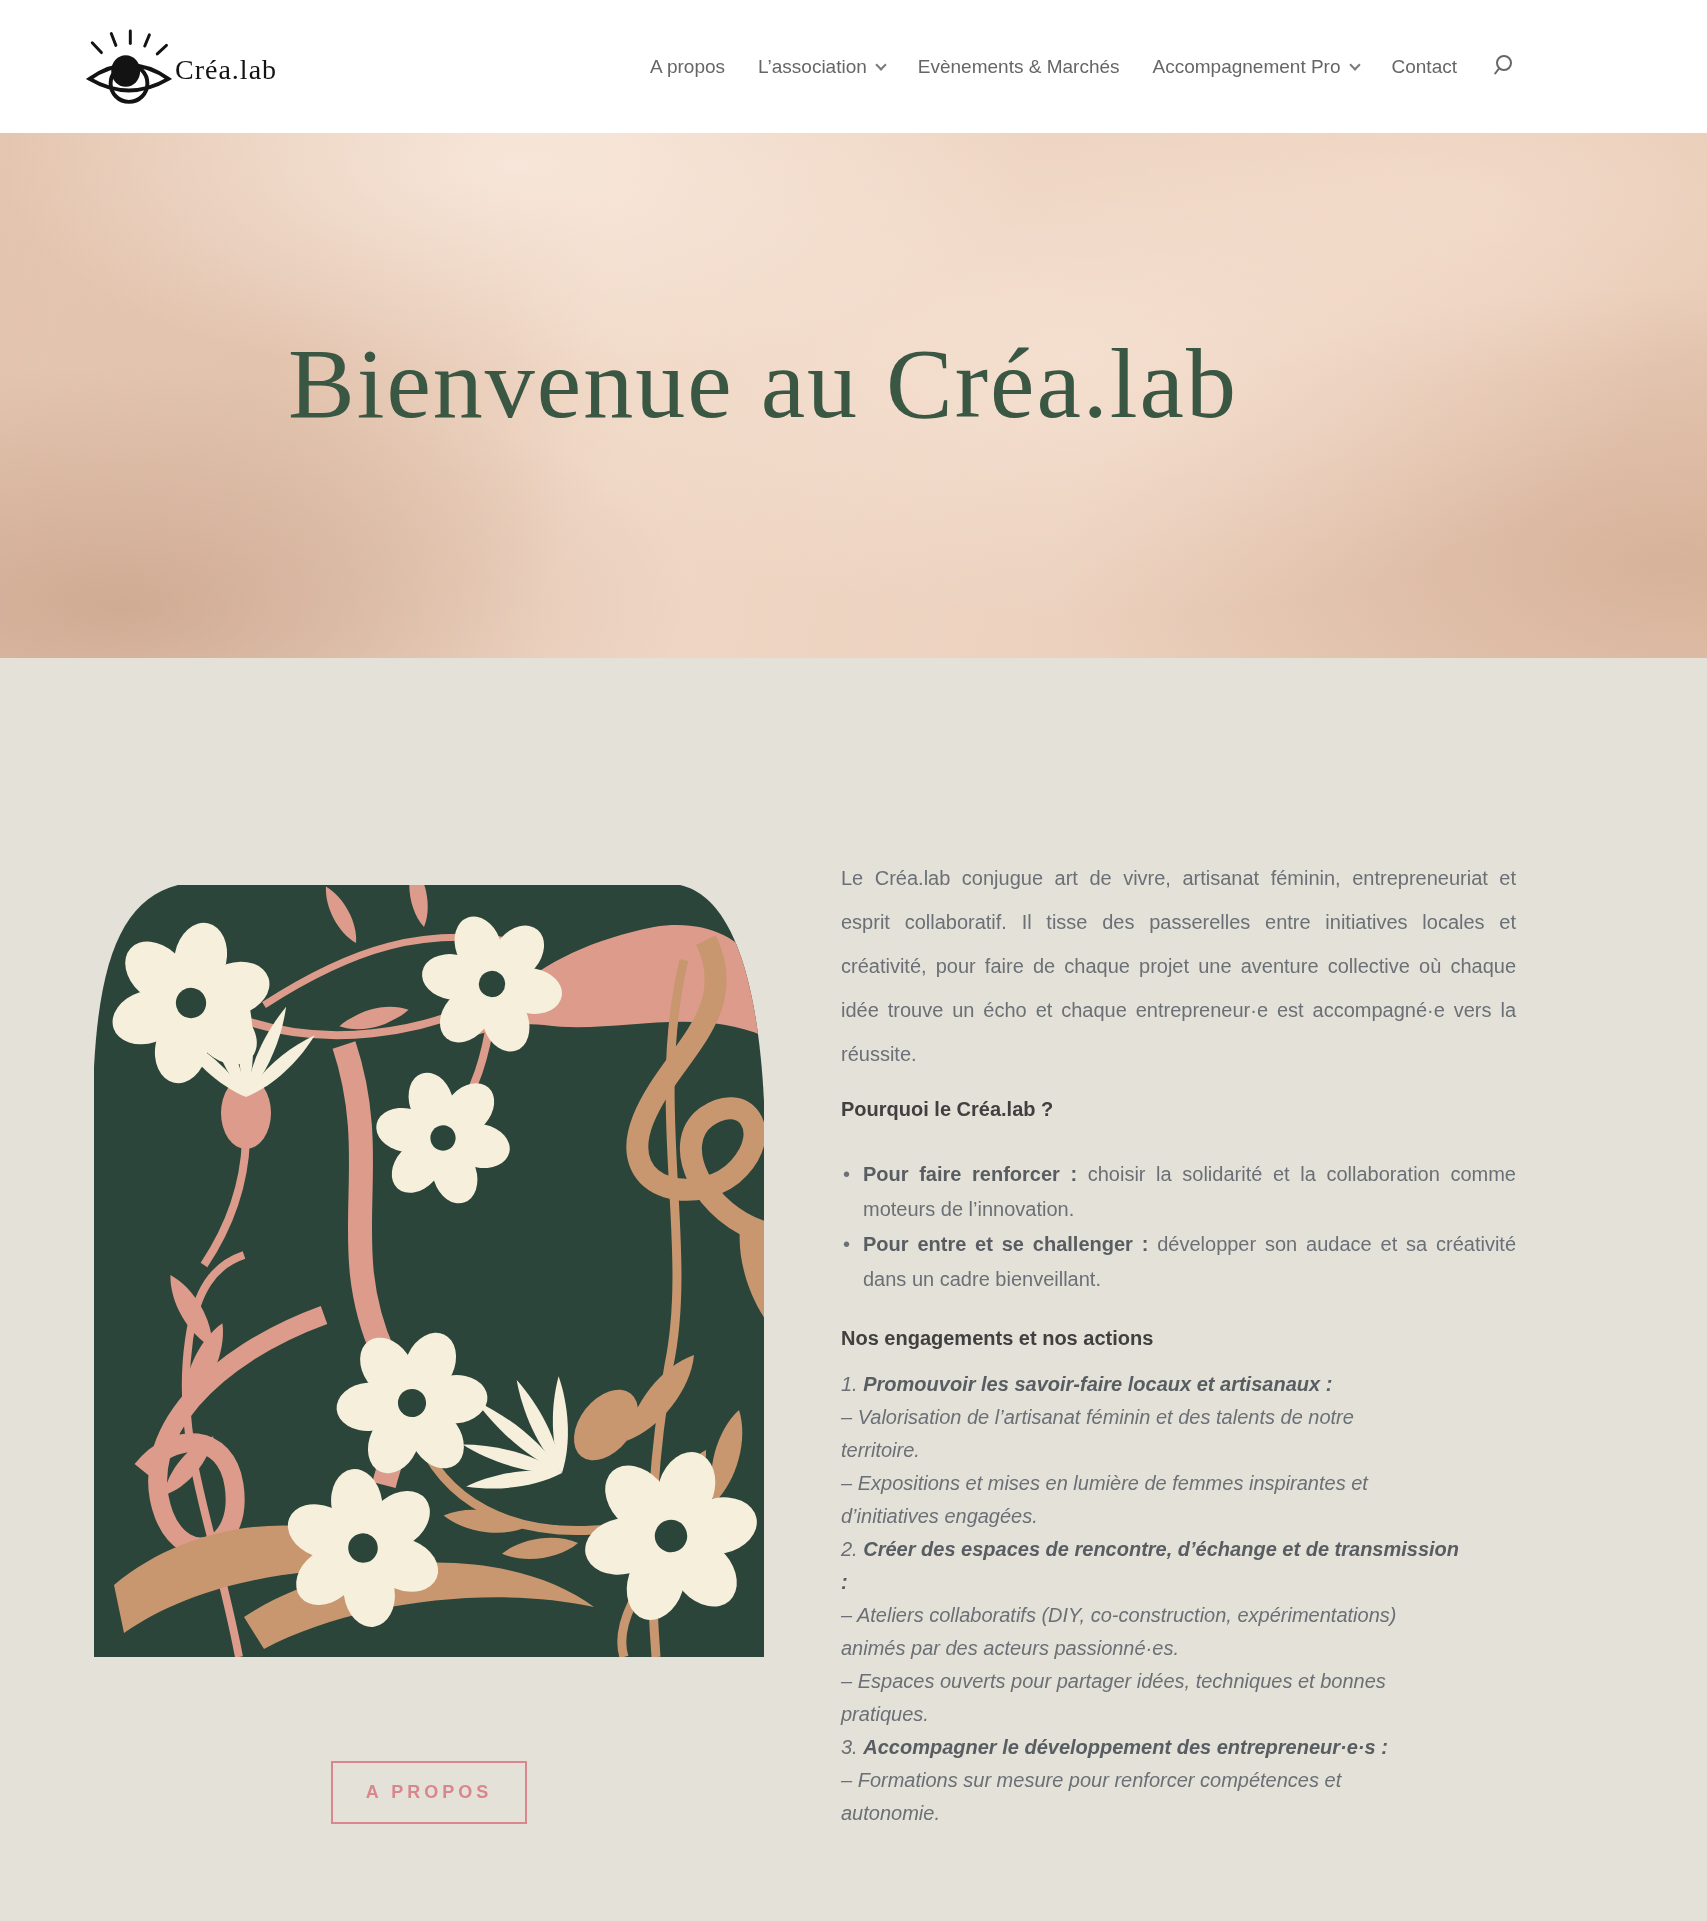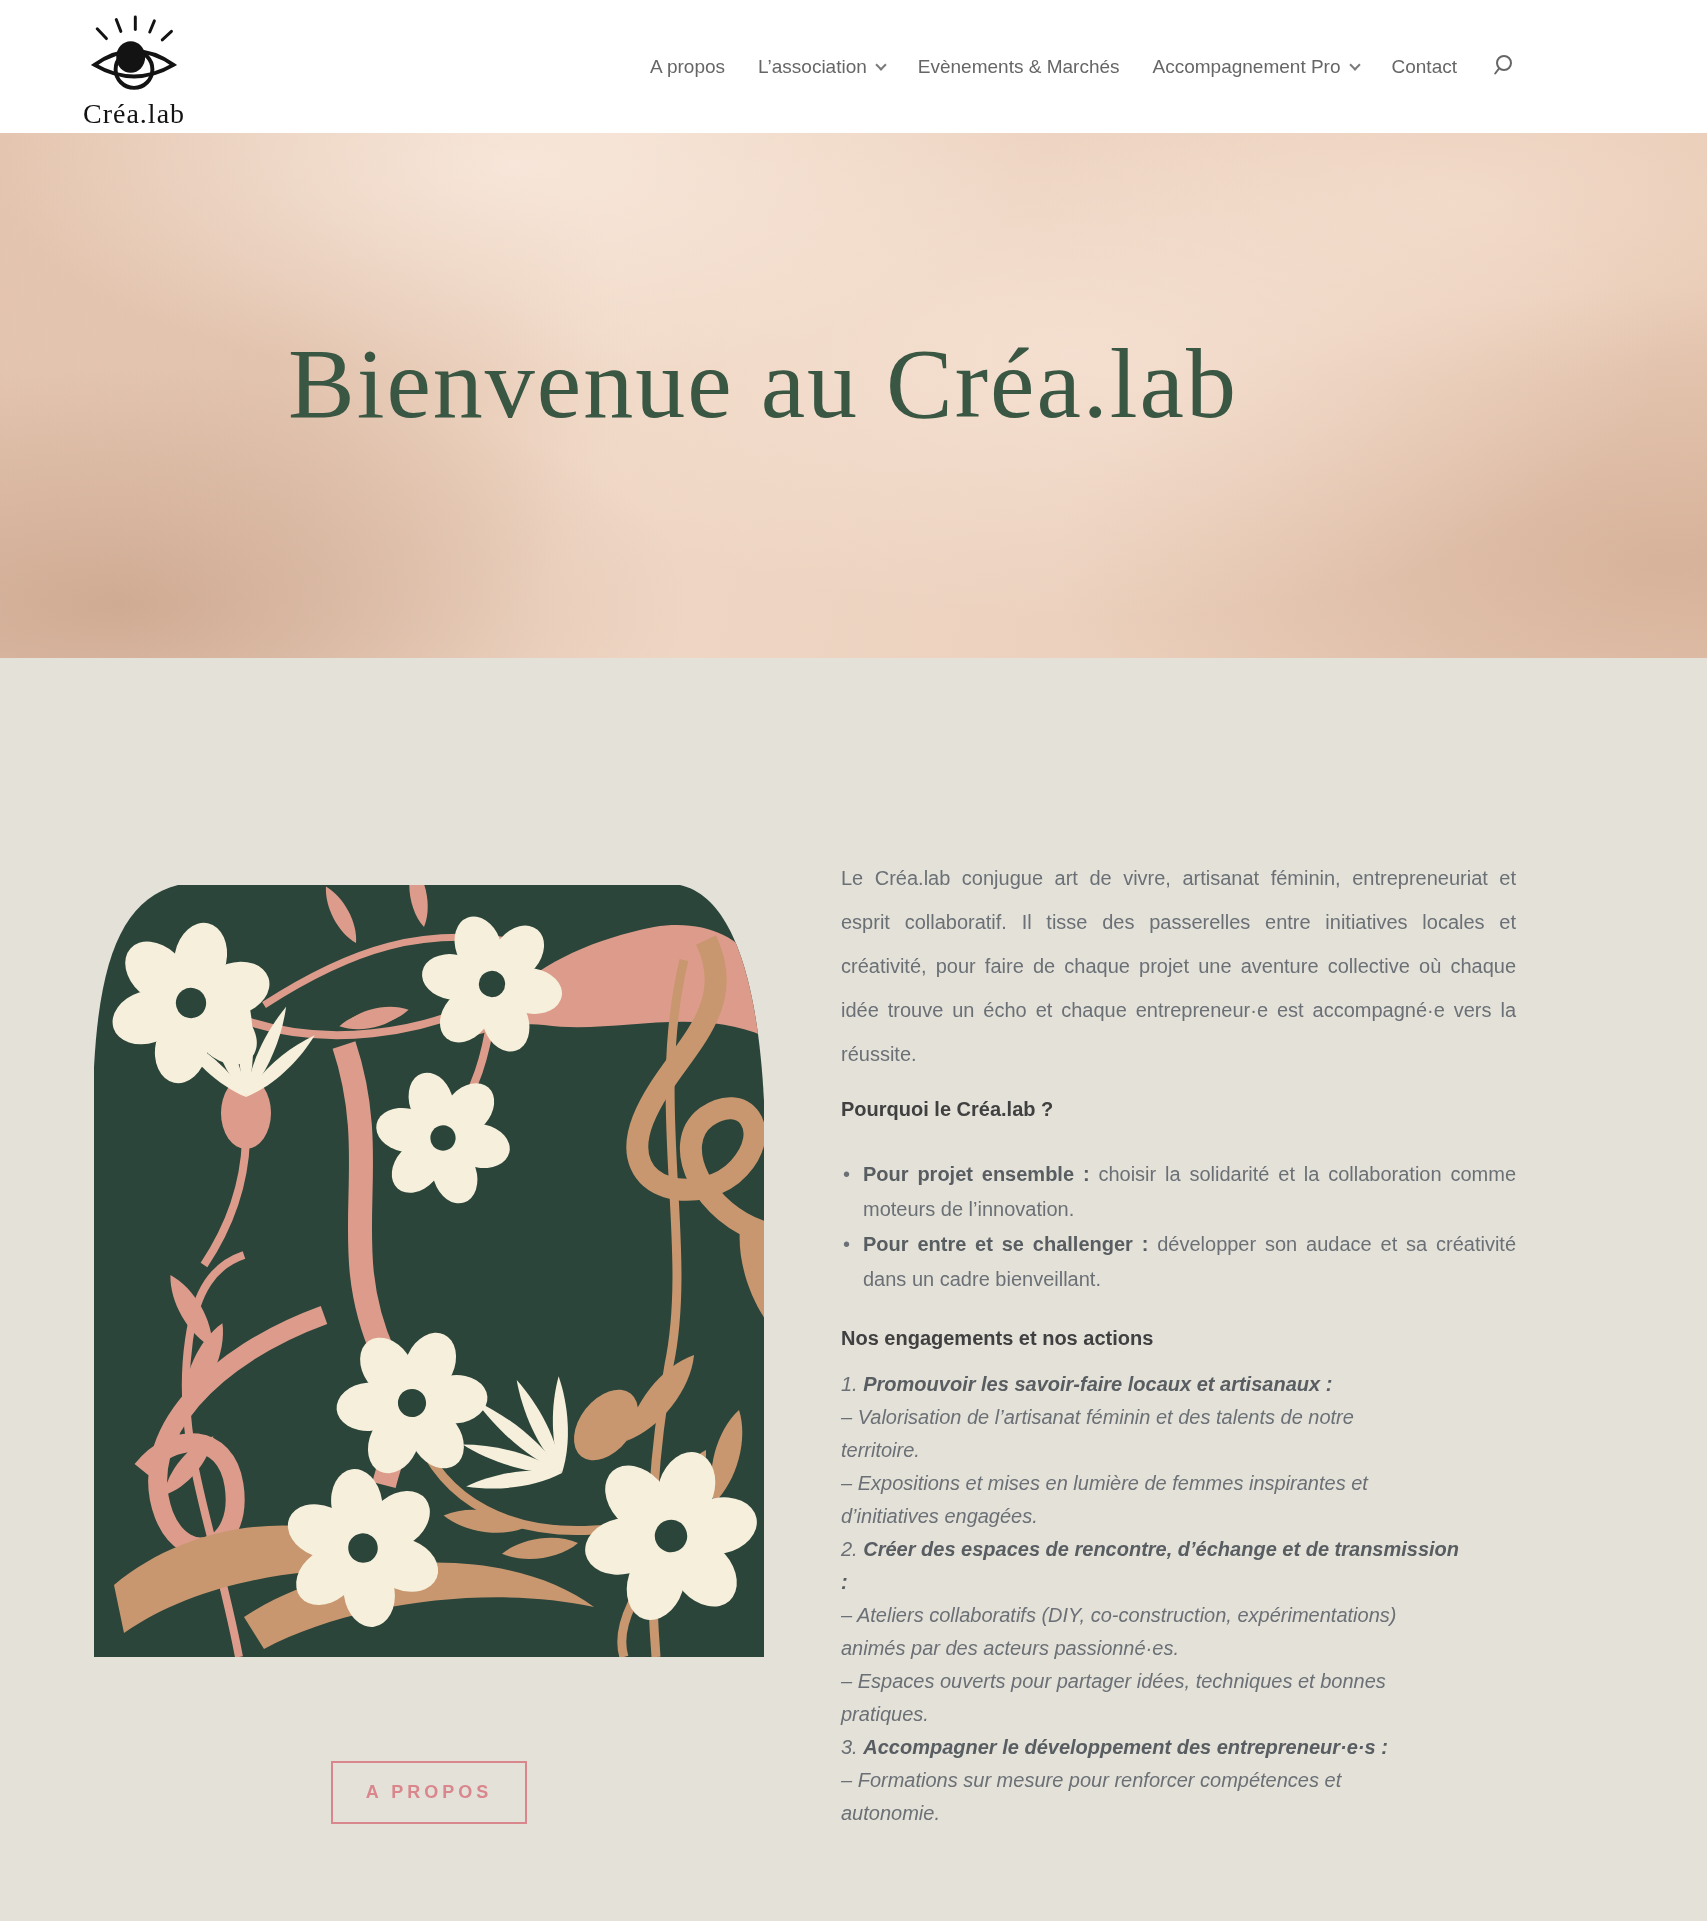--- a/index.html
+++ b/index.html
@@ -9,21 +9,21 @@
     font-family: "Liberation Sans", "DejaVu Sans", sans-serif;
   }
   .page { width: 1707px; height: 1921px; position: relative; }
 
   
   .header {
     height: 133px; background: #ffffff; display: flex;
     align-items: center; justify-content: space-between;
     padding: 0 191px 0 83px; position: relative; z-index: 5;
   }
-  .logo { display: flex; flex-direction: column; align-items: center; margin-top: 8px; cursor: pointer; }
+  .logo { display: flex; flex-direction: row; align-items: center; margin-top: 8px; cursor: pointer; }
   .logo svg { display: block; }
   .logo-text {
     font-family: "Liberation Serif", "DejaVu Serif", serif;
     font-size: 28px; color: #131313; letter-spacing: 1px; line-height: 30px; margin-top: -2px;
   }
   .nav { display: flex; align-items: center; gap: 33px; }
   .nav a {
     text-decoration: none; color: #666; font-size: 19px; font-weight: 500;
     display: inline-flex; align-items: center; white-space: nowrap;
   }
@@ -207,21 +207,21 @@
           </g>
         </svg>
       </div>
       <a class="btn-outline">A PROPOS</a>
     </div>
 
     <div class="col-right">
       <p class="intro">Le Créa.lab conjugue art de vivre, artisanat féminin, entrepreneuriat et esprit collaboratif. Il tisse des passerelles entre initiatives locales et créativité, pour faire de chaque projet une aventure collective où chaque idée trouve un écho et chaque entrepreneur·e est accompagné·e vers la réussite.</p>
       <h4 class="red-heading">Pourquoi le Créa.lab ?</h4>
       <ul class="why-list" id="why-list">
-          <li><b>Pour projet ensemble :</b> choisir la solidarité et la collaboration comme moteurs de l’innovation.</li>
+          <li><b>Pour faire renforcer :</b> choisir la solidarité et la collaboration comme moteurs de l’innovation.</li>
           <li><b>Pour entre et se challenger :</b> développer son audace et sa créativité dans un cadre bienveillant.</li>
         </ul>
       <h4 class="red-heading second">Nos engagements et nos actions</h4>
       <p class="engagements" id="engagements"><span>1. </span><b>Promouvoir les savoir-faire locaux et artisanaux :</b><br><span>– Valorisation de l’artisanat féminin et des talents de notre</span><br><span>territoire.</span><br><span>– Expositions et mises en lumière de femmes inspirantes et</span><br><span>d’initiatives engagées.</span><br><span>2. </span><b>Créer des espaces de rencontre, d’échange et de transmission</b><br><b>:</b><br><span>– Ateliers collaboratifs (DIY, co-construction, expérimentations)</span><br><span>animés par des acteurs passionné·es.</span><br><span>– Espaces ouverts pour partager idées, techniques et bonnes</span><br><span>pratiques.</span><br><span>3. </span><b>Accompagner le développement des entrepreneur·e·s :</b><br><span>– Formations sur mesure pour renforcer compétences et</span><br><span>autonomie.</span></p>
     </div>
   </section>
 
 </div>
 
 </body></html>

